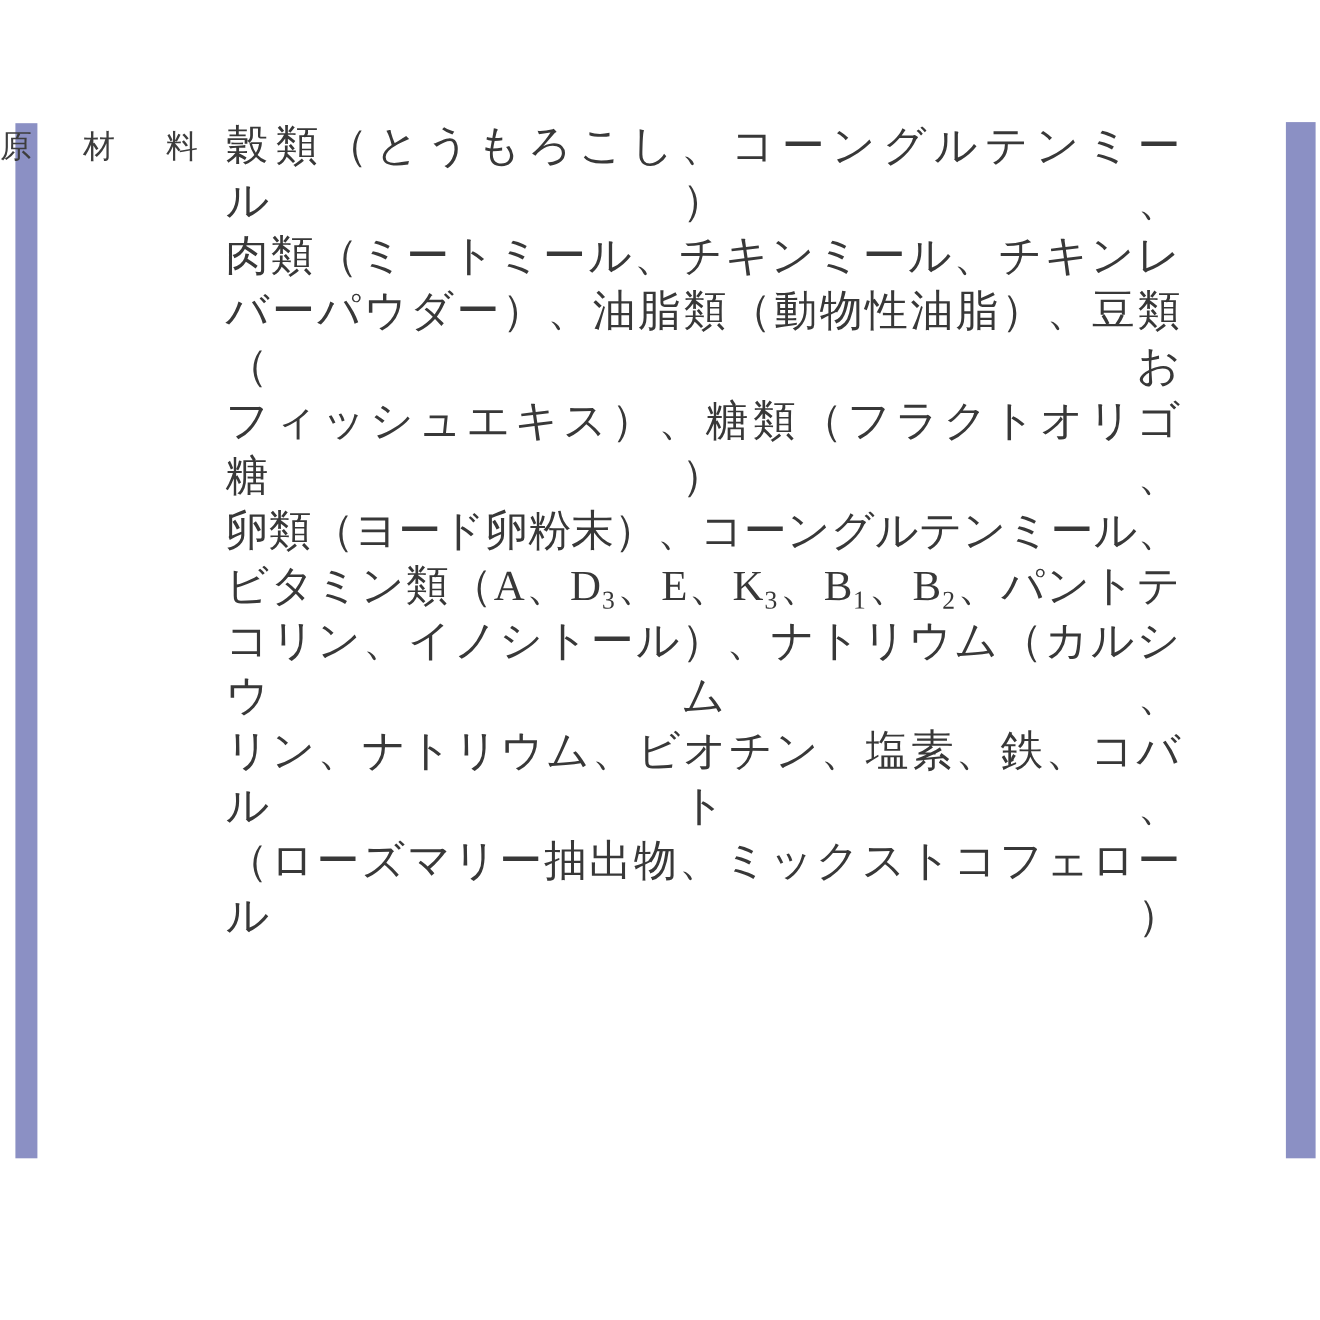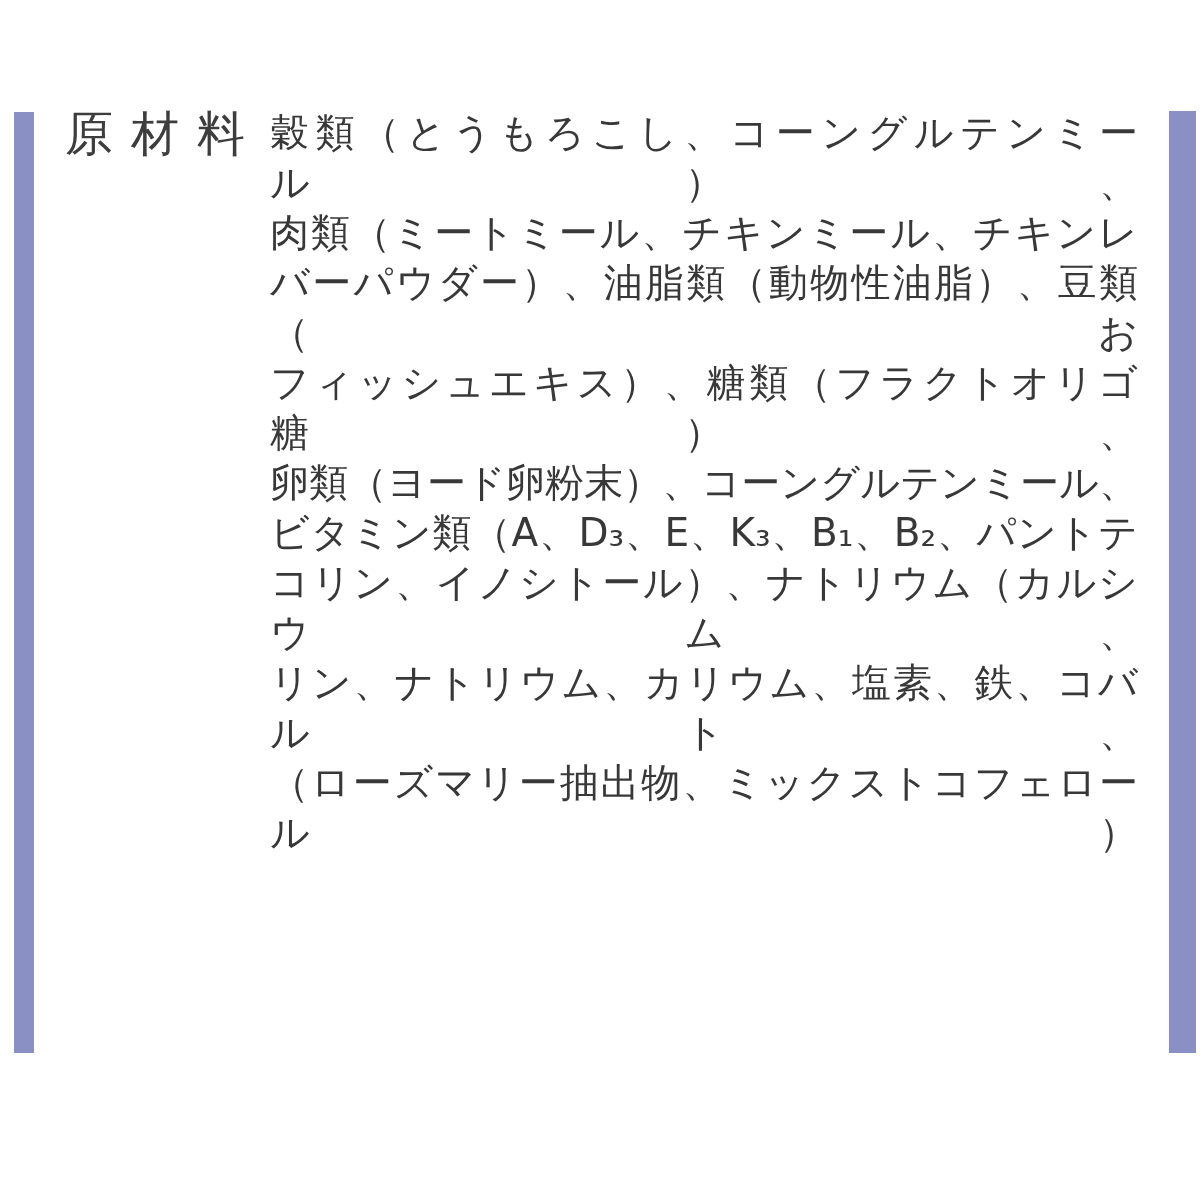--- a/index.html
+++ b/index.html
@@ -37,22 +37,21 @@
     top: 108px;
     width: 1200px;
     color: #383838;
   }
   .row {
     display: flex;
     align-items: flex-start;
   }
   .row-label {
     flex: 0 0 180px;
-    margin-left: 65px;
-    font-size: 48px;
+    font-size: 29px;
     line-height: 50px;
     text-align: justify;
     text-align-last: justify;
     color: #3d3d3d;
     letter-spacing: 0;
   }
   .row-lines {
     flex: 0 0 auto;
     margin-left: 25px;
     width: 868px;
@@ -62,20 +61,21 @@
     line-height: 50px;
     white-space: nowrap;
     color: #383838;
     letter-spacing: 0;
   }
   .row-ingredients .line {
     white-space: normal;
     text-align: justify;
     text-align-last: justify;
     text-justify: inter-character;
+    font-family: Liberation Serif, serif;
   }
 </style>
 </head>
 <body>
 
 <div class="canvas">
 
   <div class="accent-bar left"></div>
   <div class="accent-bar right"></div>
 
@@ -84,19 +84,19 @@
     <div class="row row-ingredients">
       <div class="row-label">原材料</div>
       <div class="row-lines">
         <div class="line">穀類（とうもろこし、コーングルテンミール）、</div>
         <div class="line">肉類（ミートミール、チキンミール、チキンレ</div>
         <div class="line">バーパウダー）、油脂類（動物性油脂）、豆類（お</div>
         <div class="line">フィッシュエキス）、糖類（フラクトオリゴ糖）、</div>
         <div class="line">卵類（ヨード卵粉末）、コーングルテンミール、</div>
         <div class="line">ビタミン類（A、D₃、E、K₃、B₁、B₂、パントテ</div>
         <div class="line">コリン、イノシトール）、ナトリウム（カルシウム、</div>
-        <div class="line">リン、ナトリウム、カリウム、塩素、鉄、コバルト、</div>
+        <div class="line">リン、ナトリウム、ビオチン、塩素、鉄、コバルト、</div>
         <div class="line">（ローズマリー抽出物、ミックストコフェロール）</div>
       </div>
     </div>
 
   </div>
 </div>
 
 </body></html>

